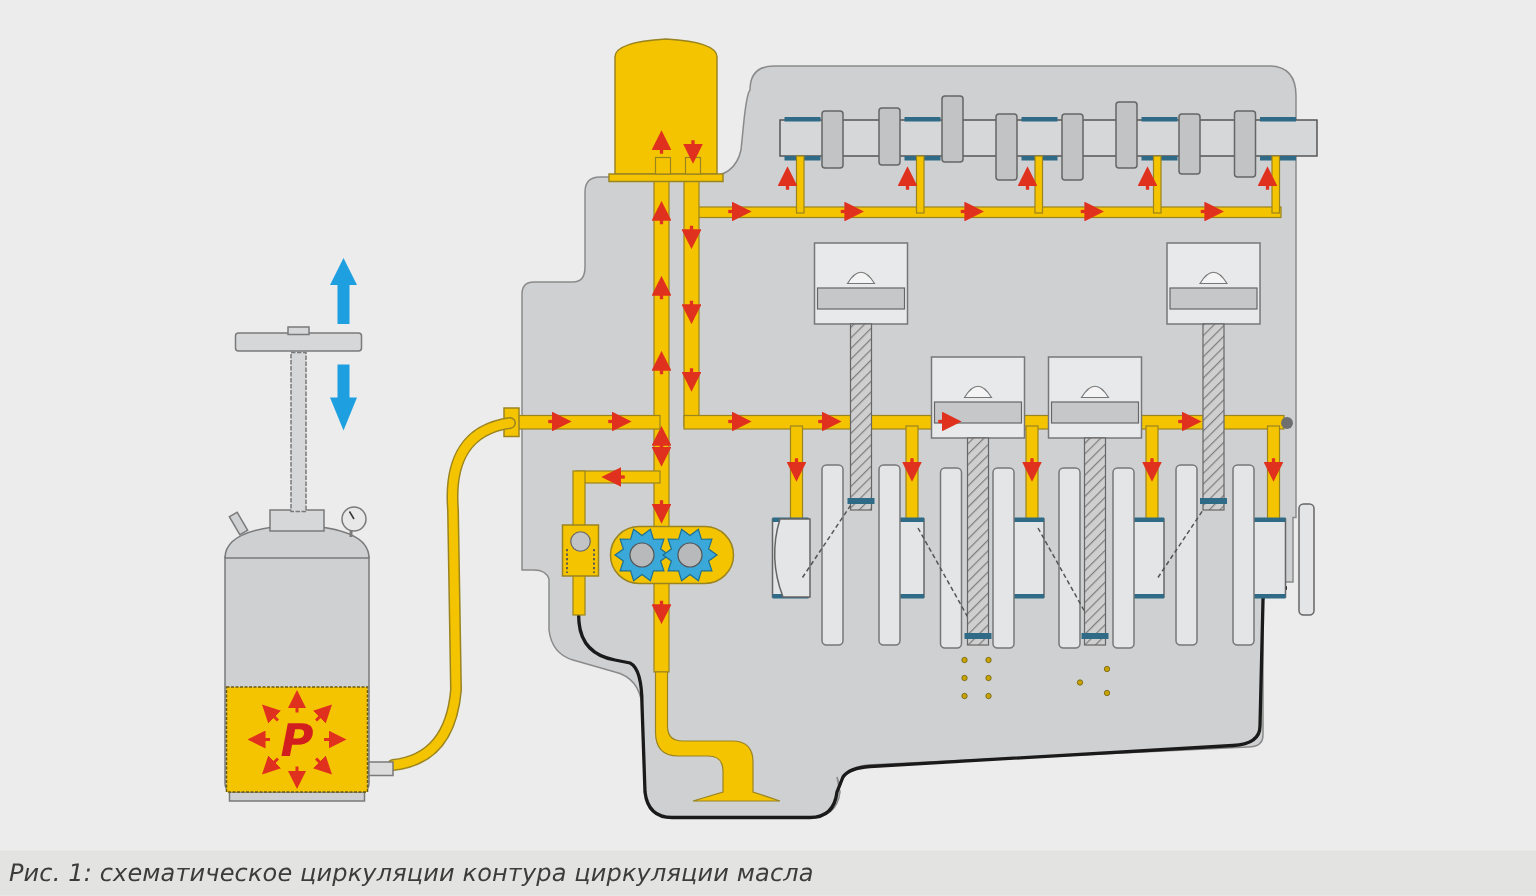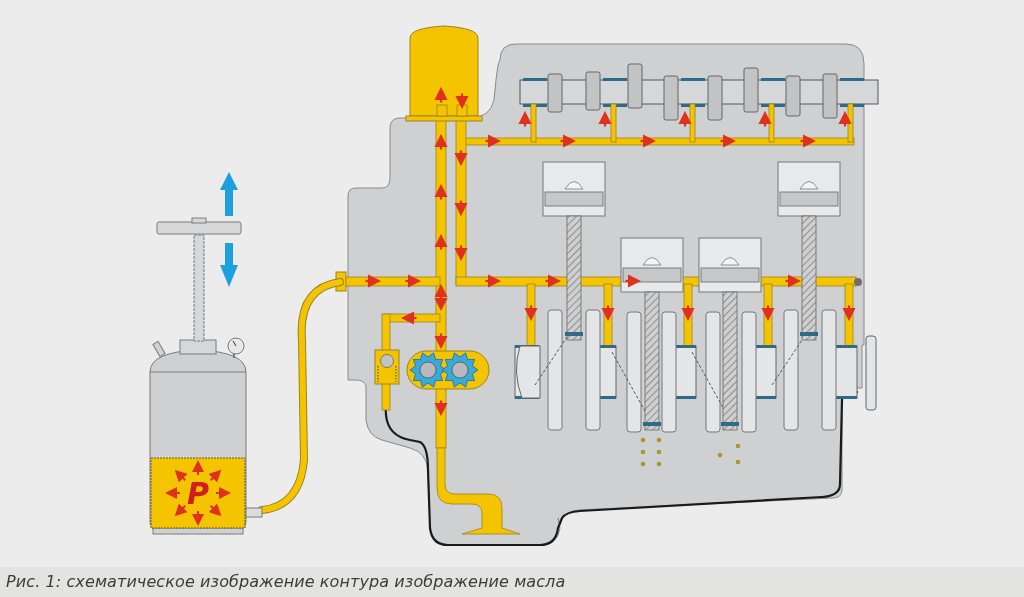--- a/index.html
+++ b/index.html
@@ -291,14 +291,14 @@
     <rect x="225" y="188" width="8" height="28"></rect>
     <path d="M220,190 L229,172 L238,190 Z"></path>
   </g>
   <g fill="#1ea0e0">
     <rect x="225" y="243" width="8" height="30"></rect>
     <path d="M220,265 L229,287 L238,265 Z"></path>
   </g>
 </svg>
 
 <div class="caption-bar">
-  <div class="caption">Рис. 1: схематическое изображение контура изображение масла</div>
+  <div class="caption">Рис. 1: схематическое циркуляции контура циркуляции масла</div>
 </div>
 
 </body></html>

